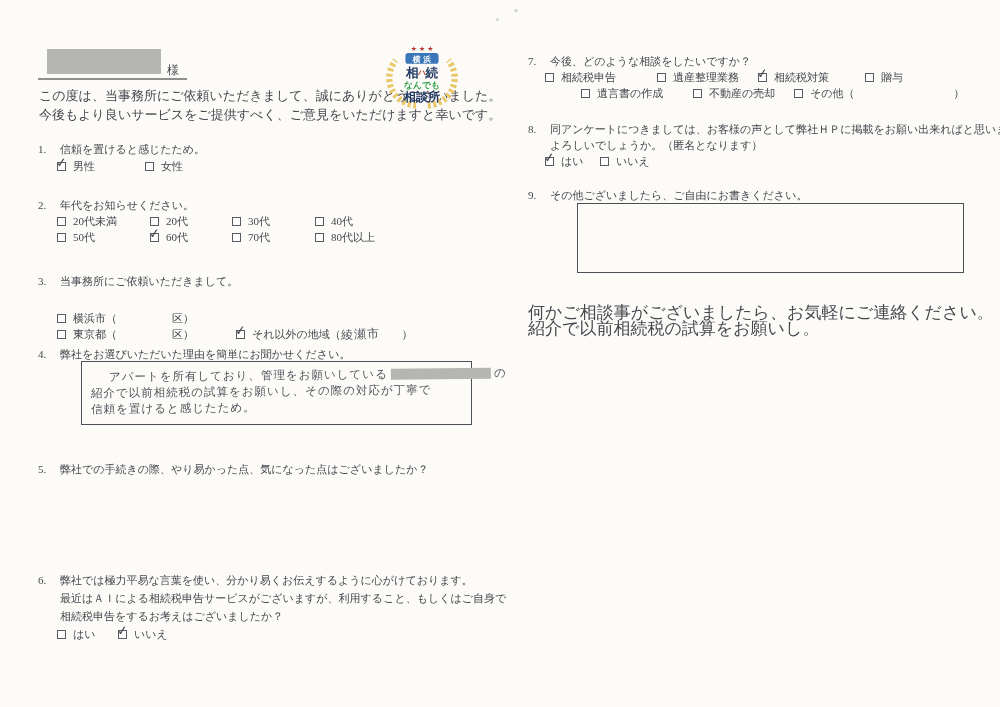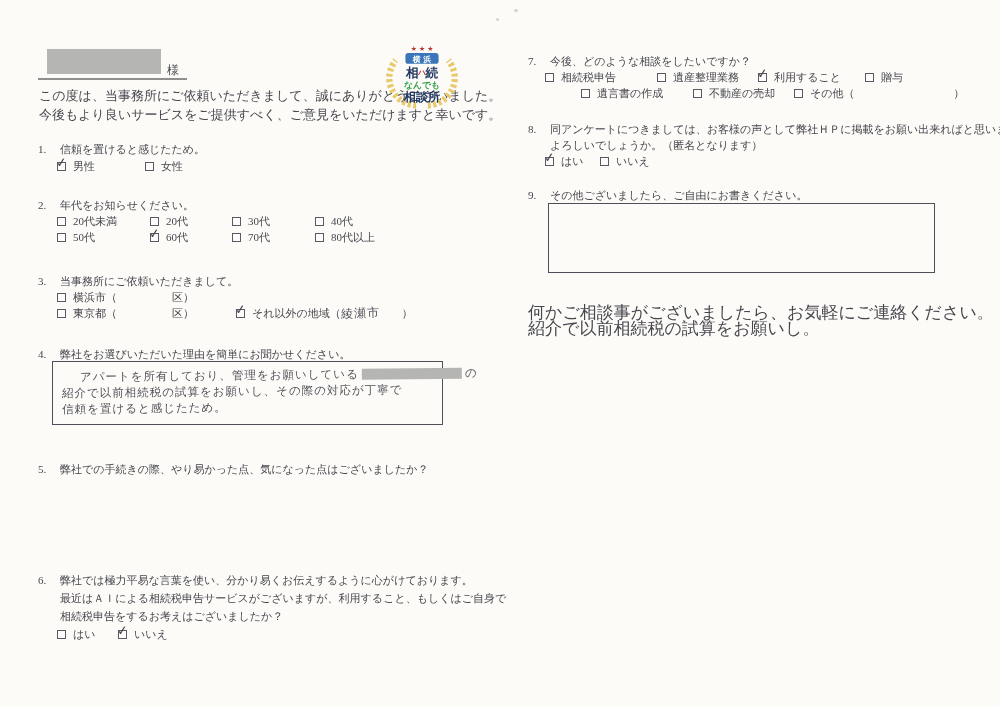--- a/index.html
+++ b/index.html
@@ -25,21 +25,21 @@
   .mark {
     position:absolute; left:-2px; top:-7px; font-style:normal; font-size:13px;
     line-height:1; color:#41414b; transform:rotate(-6deg); font-weight:bold;
     font-family:"DejaVu Sans",sans-serif;
   }
 
   .hand {
     font-family:"DejaVu Sans",sans-serif; color:#51515b; letter-spacing:1px;
   }
 
-  .ansbox { position:absolute; border:1.2px solid #4f4f59; background:transparent; }
+  .ansbox { position:absolute; border:1.2px solid #4f4f59; background:transparent;margin-left:29px; }
   .ansbox .inner { padding:5px 9px; font-size:11.5px; line-height:16px; transform:rotate(-0.6deg); }
   .ans-line { white-space:nowrap; }
   .indent { padding-left:18px; }
   .redact-inline { display:inline-block; width:100px; height:11px; background:#b5b5b3; margin:0 3px; vertical-align:middle; }
 
   .name-redact { position:absolute; left:47px; top:49px; width:114px; height:25px; background:#b5b5b3; }
   .name-suffix { position:absolute; left:167px; top:62px; font-size:12px; color:#46464f; }
   .name-underline { position:absolute; left:38px; top:78px; width:149px; height:2px; background:#8f8f8f; }
 
   .intro { position:absolute; left:39px; top:87px; font-size:13px; line-height:18.5px; color:#46464f; white-space:nowrap; }
@@ -154,21 +154,21 @@
             <i class="mark"></i>
           </span>
         <span>80代以上</span>
       </span>
     </div>
   </div>
 
   <div class="block" style="left:38px; top:273px; width:460px;">
     <span class="num">3.</span>
     <div class="title">当事務所にご依頼いただきまして。</div>
-    <div class="optrow" style="grid-template-columns:179px 1fr;">
+    <div class="optrow" style="grid-template-columns:179px 1fr;margin-top:21px;">
       <span class="opt">
         <span class="cb">
             <i class="mark"></i>
           </span>
         <span>横浜市（　　　　　区）</span>
       </span>
     </div>
     <div class="optrow" style="grid-template-columns:179px 1fr;text-align:center;">
       <span class="opt">
         <span class="cb">
@@ -240,21 +240,21 @@
       <span class="opt">
         <span class="cb">
             <i class="mark"></i>
           </span>
         <span>遺産整理業務</span>
       </span>
       <span class="opt">
         <span class="cb">
             <i class="mark">✓</i>
           </span>
-        <span>利用すること</span>
+        <span>相続税対策</span>
       </span>
       <span class="opt">
         <span class="cb">
             <i class="mark"></i>
           </span>
         <span>贈与</span>
       </span>
     </div>
     <div class="optrow" style="grid-template-columns:112px 101px 1fr; margin-left:17px;padding-left:36px;">
       <span class="opt">

